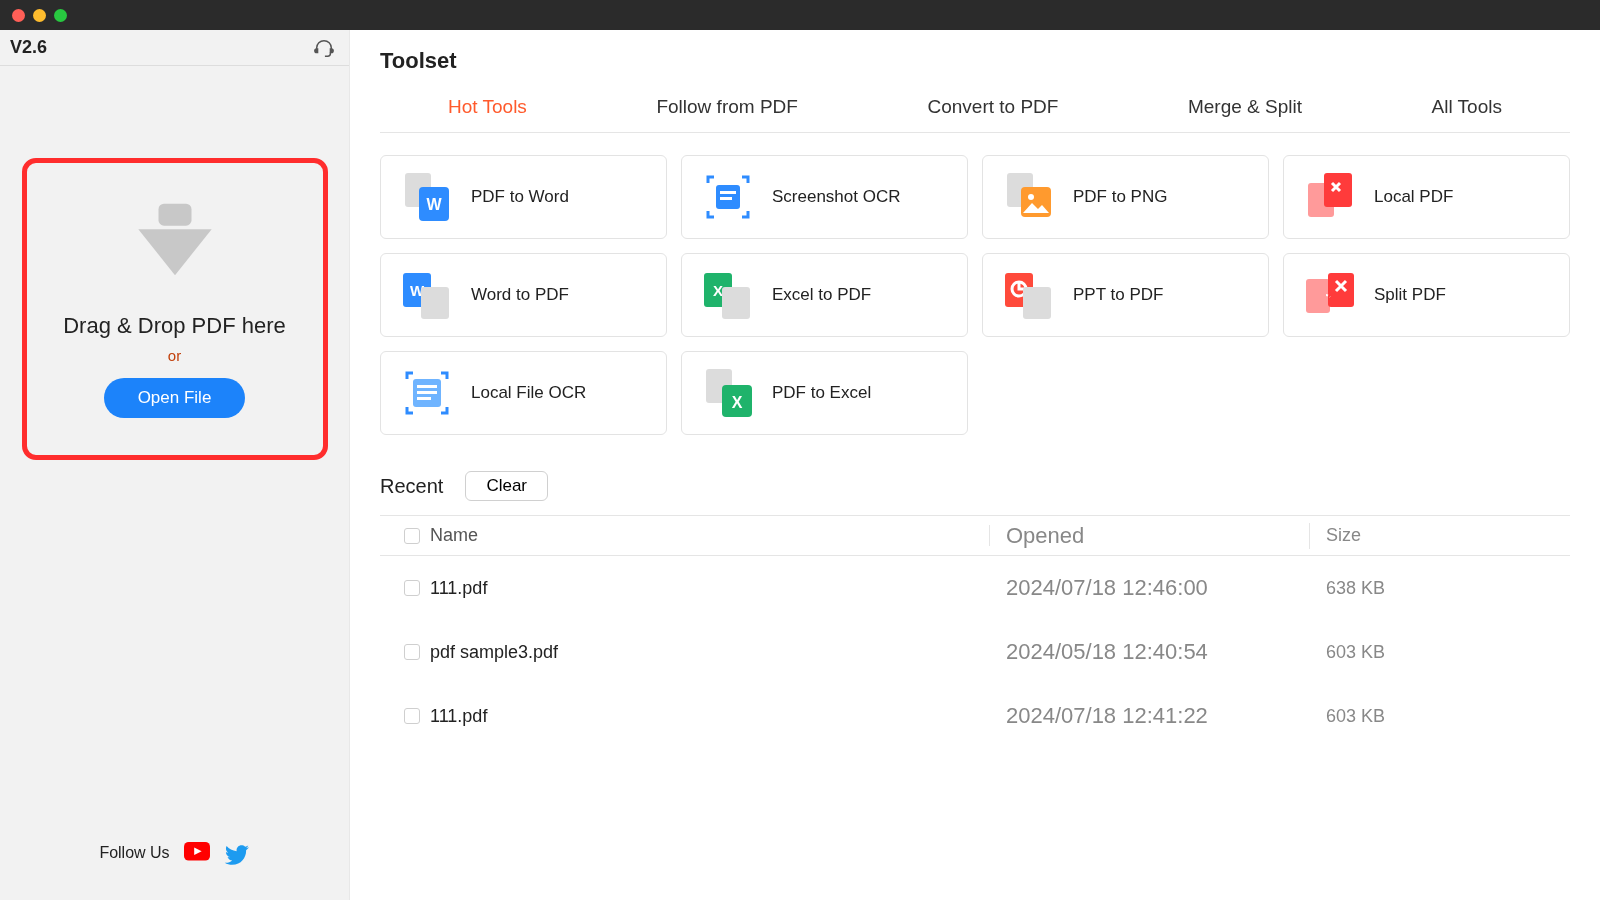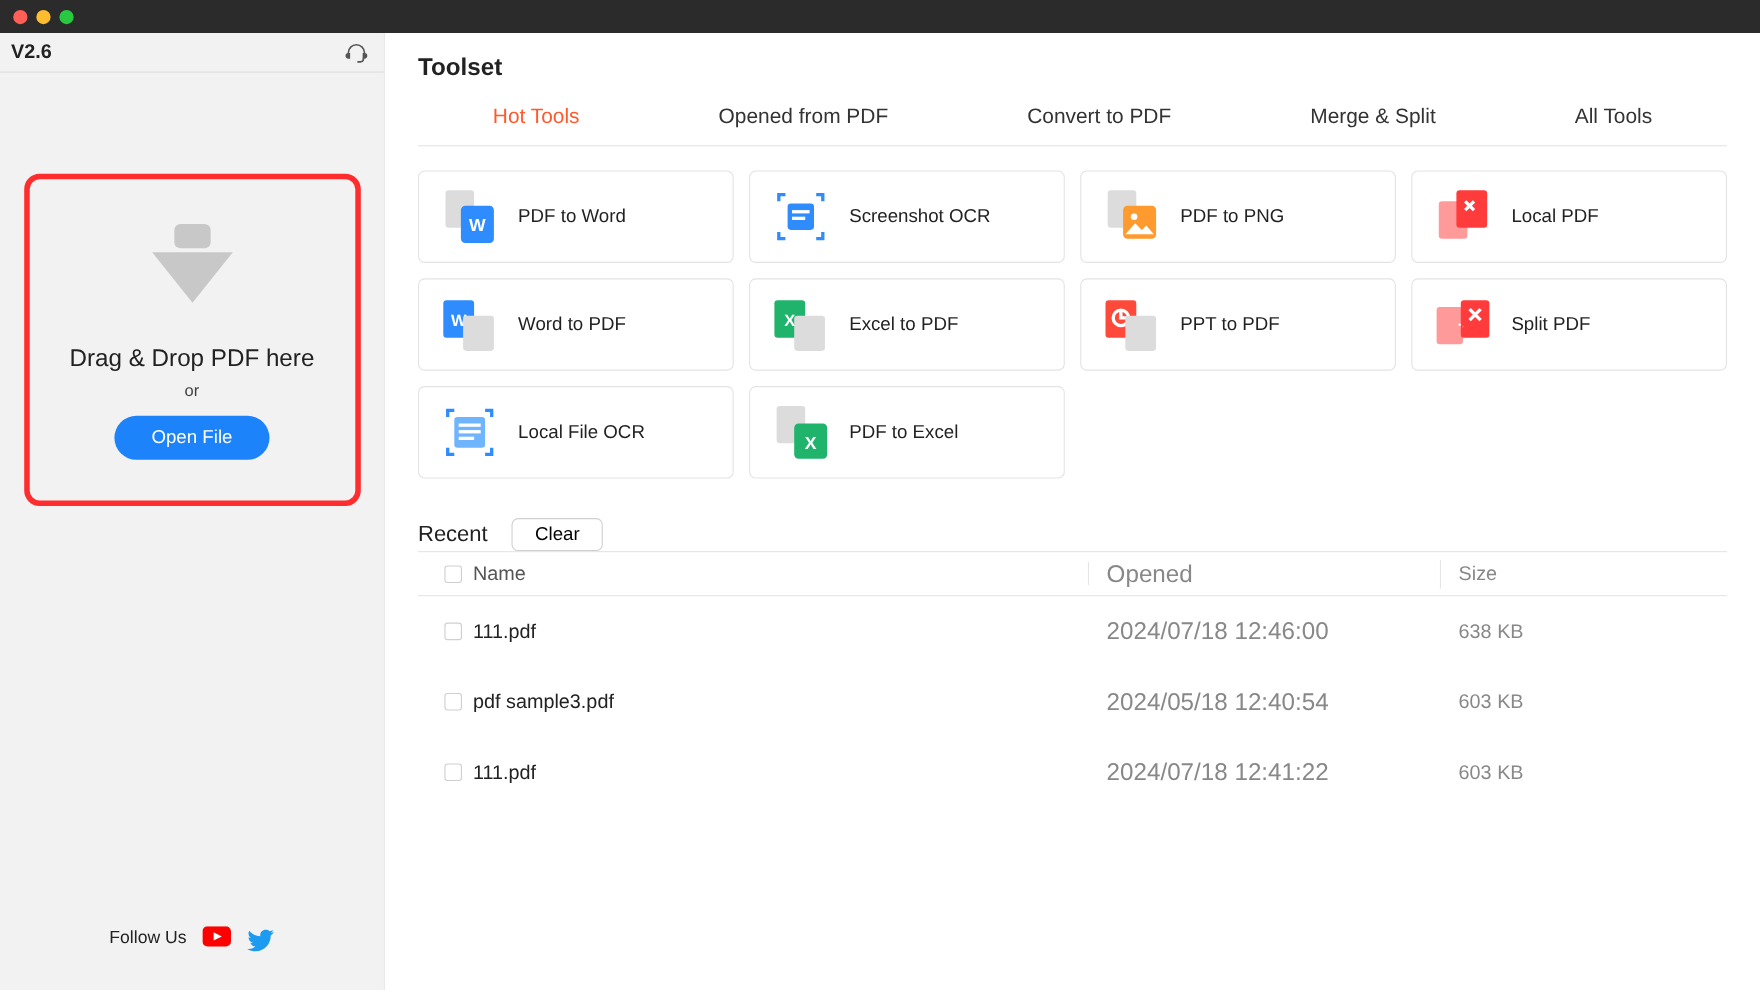--- a/index.html
+++ b/index.html
@@ -33,21 +33,21 @@
   .headset{width:22px;height:22px;}
 
   .side-body{flex:1;display:flex;flex-direction:column;align-items:center;}
   .dropzone{
     width:306px;height:302px;margin-top:92px;
     border:5px solid var(--red);border-radius:14px;
     display:flex;flex-direction:column;align-items:center;justify-content:center;
   }
   .dl-icon{width:110px;height:85px;}
   .droptitle{font-size:22px;font-weight:500;margin-top:28px;}
-  .or{font-size:15px;color:#404040;margin-top:8px;}
+  .or{font-size:15px;color:#c2410c;margin-top:8px;}
   .openbtn{
     margin-top:14px;background:var(--blue);color:#fff;border:none;
     padding:10px 34px;border-radius:999px;font-size:17px;cursor:pointer;
   }
 
   .follow{margin-top:auto;margin-bottom:36px;display:flex;align-items:center;gap:14px;font-size:16px;}
   .yt-icon,.tw-icon{width:26px;height:22px;}
 
   
   .main{flex:1;padding:16px 30px 0 30px;overflow:hidden;}
@@ -65,21 +65,21 @@
   }
   .tile .iconbox{width:56px;height:56px;flex:none;position:relative;}
   .iconbox svg{position:absolute;inset:0;}
   .tile-label{font-size:17px;}
 
   
   .recent-head{display:flex;align-items:center;gap:22px;margin-top:36px;}
   .recent-head .title{font-size:20px;font-weight:500;}
   .clearbtn{border:1px solid #d0d0d0;border-radius:6px;background:#fff;padding:4px 20px;font-size:17px;cursor:pointer;}
 
-  .recent-table{margin-top:0;border-top:1px solid var(--line);}
+  .recent-table{margin-top:14px;border-top:1px solid var(--line);}
   .tr{display:grid;grid-template-columns:50px 1fr 320px 260px;align-items:center;height:64px;border-bottom:1px solid #f0f0f0;}
   .tr.head{height:40px;color:#555;font-size:15px;border-bottom:1px solid var(--line);}
   .tr.head .cell-name{border-right:1px solid var(--line);}
   .tr.head .cell-opened{border-right:1px solid var(--line);padding-left:16px;}
   .tr.head .cell-size{padding-left:16px;}
   .cb{width:16px;height:16px;border:1.5px solid #cfcfcf;border-radius:3px;margin-left:24px;}
   .cell-name{font-size:18px;padding-left:0;}
   .cell-opened{font-size:22px;color:#888;padding-left:16px;}
   .cell-size{font-size:18px;color:#888;padding-left:16px;}
   .tr.row{border-bottom:none;}
@@ -138,21 +138,21 @@
         </span>
       </div>
     </div>
   </aside>
 
   <section class="main">
     <h1>Toolset</h1>
 
     <div class="tabs">
       <div class="tab active">Hot Tools</div>
-      <div class="tab">Opened from PDF</div>
+      <div class="tab">Follow from PDF</div>
       <div class="tab">Convert to PDF</div>
       <div class="tab">Merge &amp; Split</div>
       <div class="tab">All Tools</div>
     </div>
 
     <div class="tiles">
 
       <div class="tile">
         <span class="iconbox">
           <svg viewBox="0 0 56 56">

